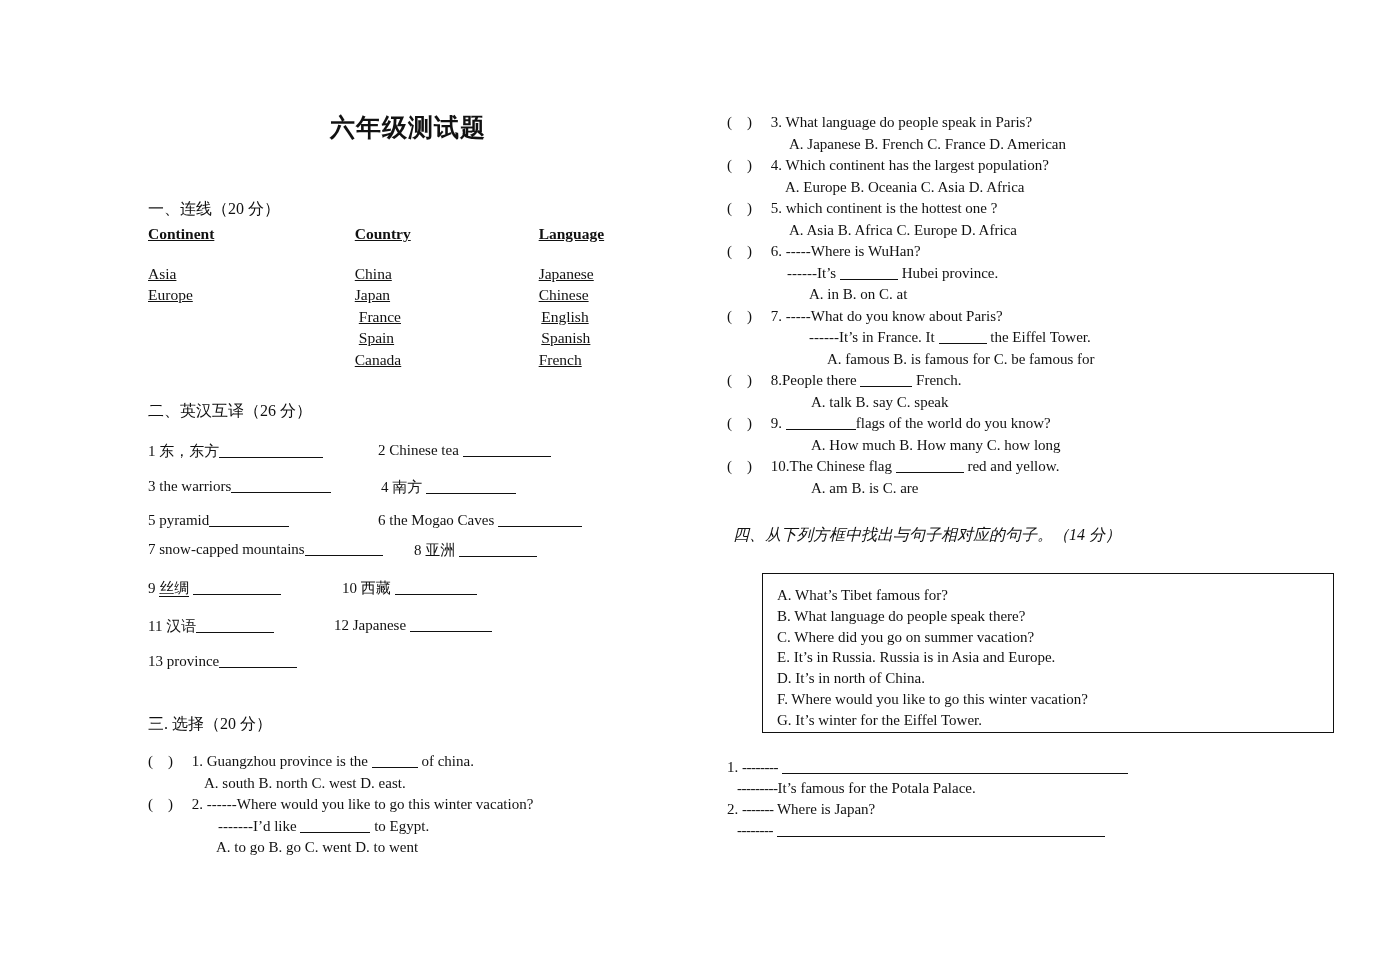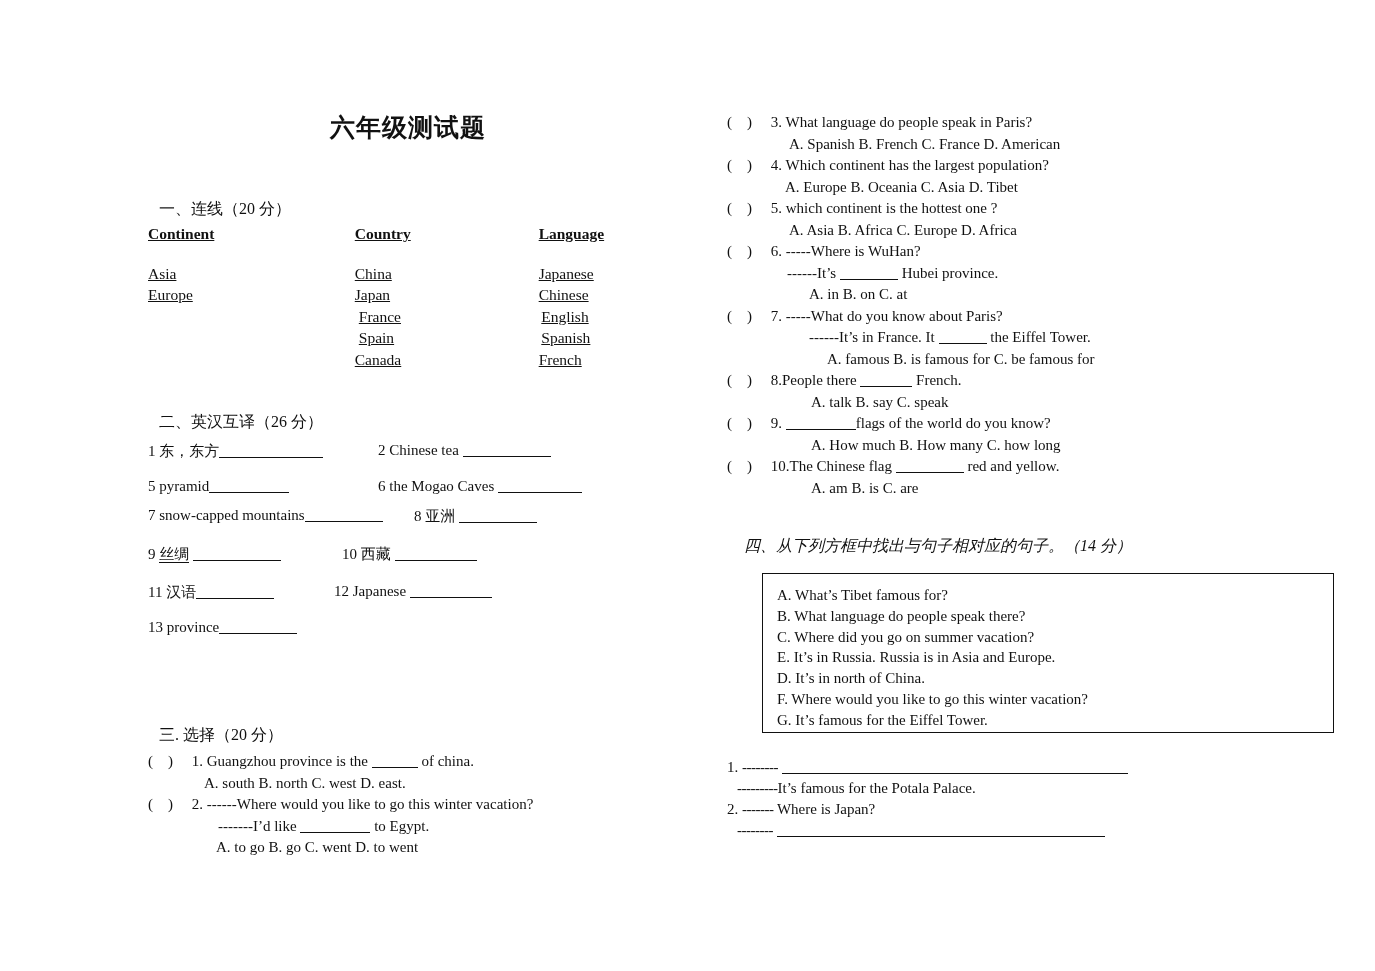--- a/index.html
+++ b/index.html
@@ -41,21 +41,21 @@
     letter-spacing: 1px;
     margin: 0 0 0 0;
     padding-left: 20px;
     line-height: 36px;
   }
 
   
   .sec-head {
     font-size: 16px;
     line-height: 22px;
-    margin: 11px;
+    margin: 0;
     white-space: pre;
   }
   .sec1 { margin-top: 52px; }
   .sec2 { position: absolute; top: 290px; left: 0; text-align: right; }
   .sec3 { position: absolute; top: 603px; left: 0; }
   .sec4 { position: absolute; top: 412px; left: 6px; font-style: italic; }
 
   
   .match-wrap {
     position: absolute;
@@ -194,20 +194,31 @@
           <span>1</span>
           <span>东，东方</span><span class="blank" style="width:104px"></span>
         </span>
         <span class="tright" style="left:230px">
           <span>2</span>
           <span>Chinese tea</span>
           <span class="blank" style="width:88px"></span>
         </span>
       </div>
 
+      <div class="trow" style="height:34px">
+        <span class="tleft">
+          <span>3</span>
+          <span>the warriors</span><span class="blank" style="width:100px"></span>
+        </span>
+        <span class="tright" style="left:233px">
+          <span>4</span>
+          <span>南方</span>
+          <span class="blank" style="width:90px"></span>
+        </span>
+      </div>
 
       <div class="trow" style="height:29px">
         <span class="tleft">
           <span>5</span>
           <span>pyramid</span><span class="blank" style="width:80px"></span>
         </span>
         <span class="tright" style="left:230px">
           <span>6</span>
           <span>the Mogao Caves</span>
           <span class="blank" style="width:84px"></span>
@@ -296,30 +307,30 @@
   <div class="col-right">
 
     <div class="mc-list">
 
       <div class="q">
         <span class="paren">(&nbsp;&nbsp;&nbsp;&nbsp;)</span>
         <span>3.</span>
         <span>What language do people speak in Paris?</span>
       </div>
       <div class="q" style="padding-left:62px">
-        <span>A. Spanish        B. French     C. France   D. American</span>
+        <span>A. Japanese        B. French     C. France   D. American</span>
       </div>
 
       <div class="q">
         <span class="paren">(&nbsp;&nbsp;&nbsp;&nbsp;)</span>
         <span>4.</span>
         <span>Which continent has the largest population?</span>
       </div>
       <div class="q" style="padding-left:58px">
-        <span>A.   Europe   B. Oceania     C. Asia   D.   Tibet</span>
+        <span>A.   Europe   B. Oceania     C. Asia   D.   Africa</span>
       </div>
 
       <div class="q">
         <span class="paren">(&nbsp;&nbsp;&nbsp;&nbsp;)</span>
         <span>5.</span>
         <span>which continent is the hottest one ?</span>
       </div>
       <div class="q" style="padding-left:62px">
         <span>A. Asia     B. Africa   C. Europe     D. Africa</span>
       </div>
@@ -385,21 +396,21 @@
 
     <div class="sec-head sec4">四、从下列方框中找出与句子相对应的句子。（14 分）</div>
 
     <div class="choice-box">
       <div class="box-line">A. What’s Tibet famous  for?</div>
       <div class="box-line">B. What language do people speak there?</div>
       <div class="box-line">C. Where did you go on summer vacation?</div>
       <div class="box-line">E. It’s in Russia. Russia is in Asia and Europe.</div>
       <div class="box-line">D. It’s in north of China.</div>
       <div class="box-line">F. Where would you like to go this winter vacation?</div>
-      <div class="box-line">G. It’s famous for the Eiffel Tower.</div>
+      <div class="box-line">G. It’s winter for the Eiffel Tower.</div>
     </div>
 
     <div class="answers">
 
       <div class="arow">
         <span>1.</span>
         <span class="dash">--------</span>
         <span class="long-blank" style="width:346px"></span>
       </div>
       <div class="arow" style="padding-left:10px">

